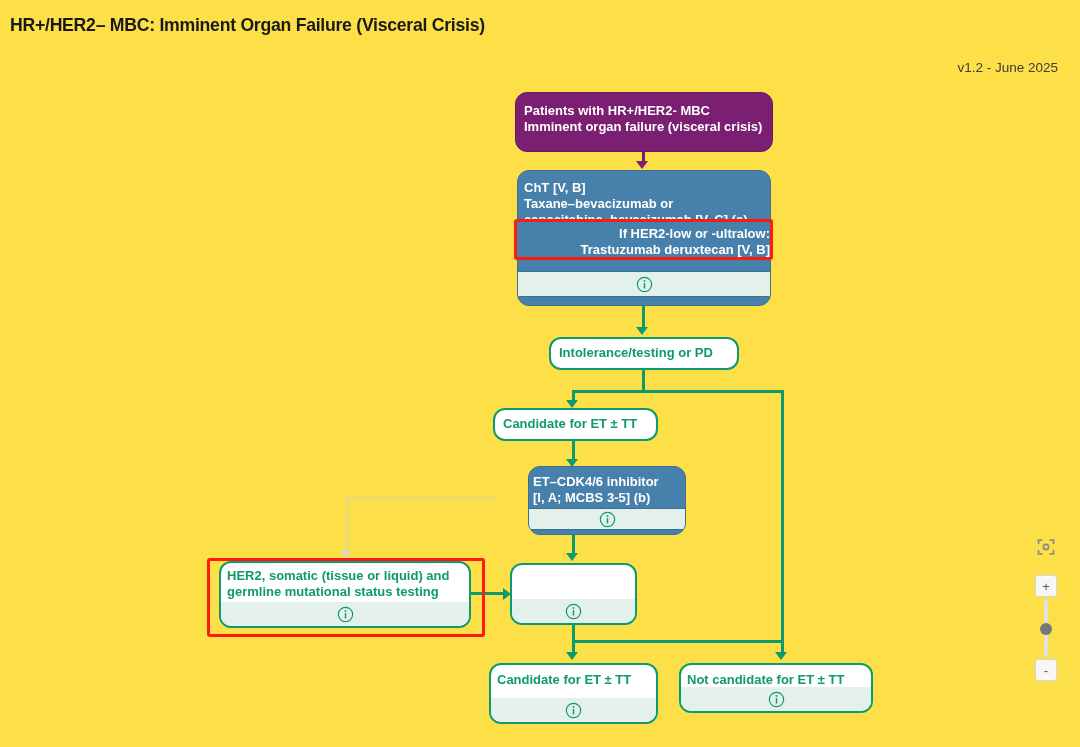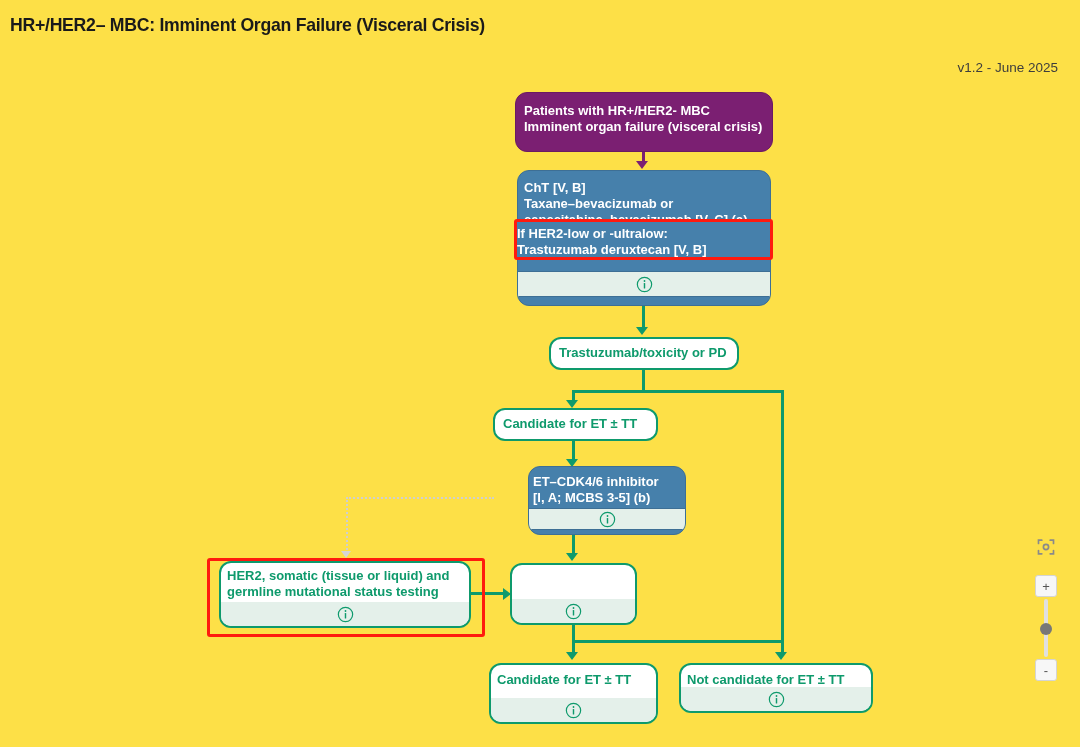--- a/index.html
+++ b/index.html
@@ -110,21 +110,21 @@
     background: transparent;
   }
   .red-filled {
     background: #4680AB;
   }
   .red-filled .red-text {
     color: #ffffff;
     font-size: 13px;
     font-weight: bold;
     line-height: 1.25;
-    text-align: left;
+    text-align: right;
     white-space: pre-line;
     padding-top: 4px;
   }
 
   
   .conn {
     position: absolute;
     background: #0E9A6C;
   }
   .conn-purple { background: #7B1F72; }
@@ -264,21 +264,21 @@
       </svg>
     </div>
   </div>
 
   <div class="red-box red-filled" style="left:514px; top:219px; width:259px; height:41px;">
     <div class="red-text">If HER2-low or -ultralow:
 Trastuzumab deruxtecan [V, B]</div>
   </div>
 
   <div class="node node-green" style="left:549px; top:337px; width:190px; height:33px;">
-    <div class="node-title" style="padding:6px 8px 0 8px;">Trastuzumab/toxicity or PD</div>
+    <div class="node-title" style="padding:6px 8px 0 8px;">Intolerance/testing or PD</div>
   </div>
 
   <div class="node node-green" style="left:493px; top:408px; width:165px; height:33px;">
     <div class="node-title" style="padding:6px 8px 0 8px;">Candidate for ET ± TT</div>
   </div>
 
   <div class="node node-blue" style="left:494px; top:466px; width:158px; height:69px;margin-left:34px;">
     <div class="node-title" style="padding:7px 4px 4px 4px;">ET–CDK4/6 inhibitor
 [I, A; MCBS 3-5] (b)</div>
     <div class="info-bar" style="position:absolute; left:0; right:0; bottom:4px; height:22px;">

